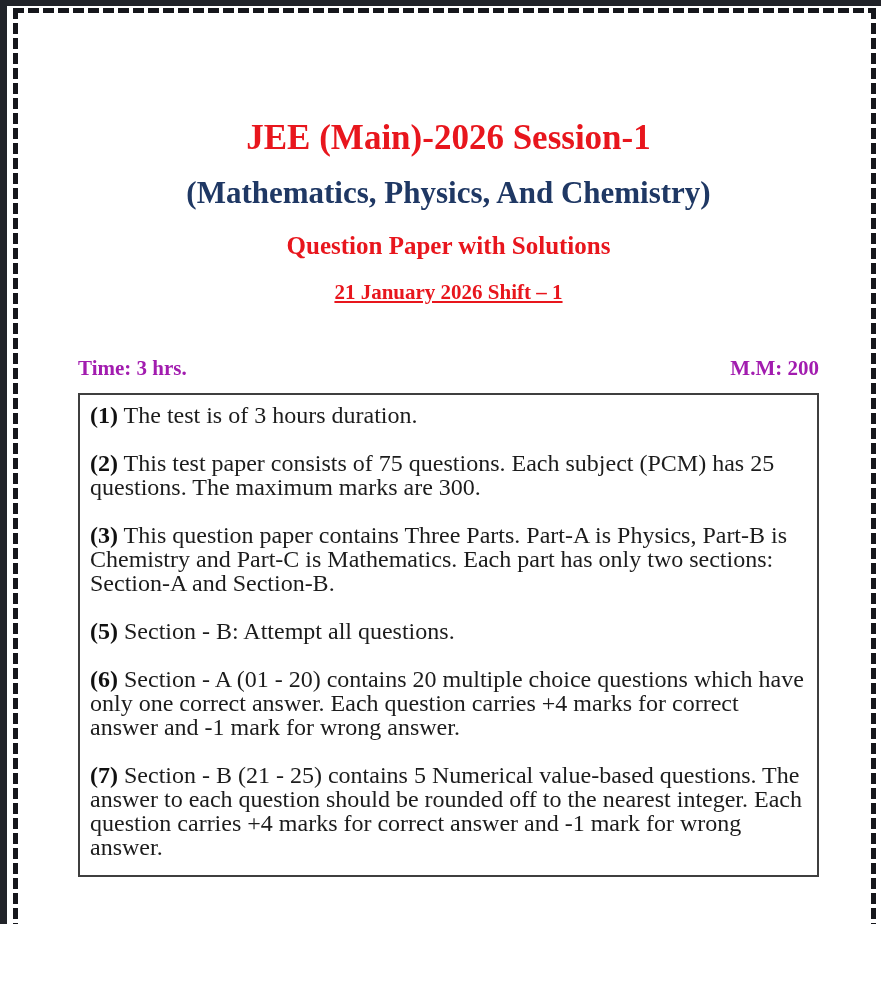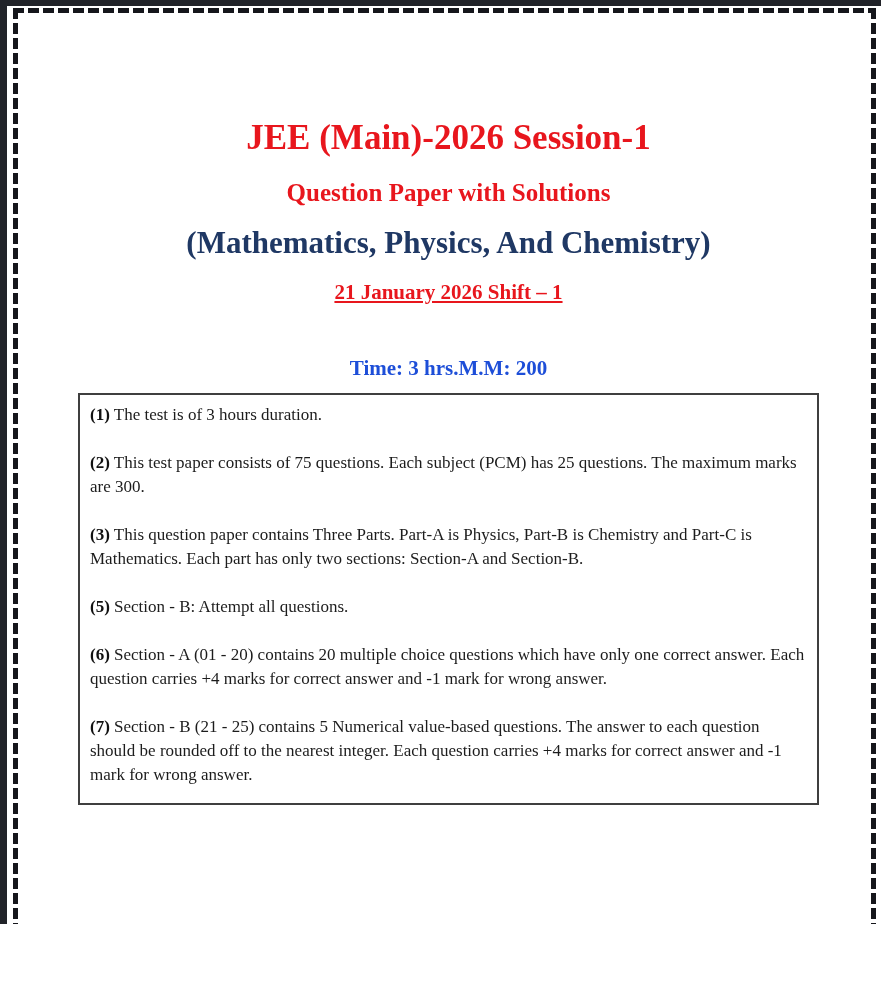--- a/index.html
+++ b/index.html
@@ -73,36 +73,36 @@
     font-size: 31px;
   }
   .dateline {
     margin: 19px 0 0 0;
     font-size: 21px;
     text-decoration: underline;
   }
   .meta-row {
     margin-top: 52px;
     display: flex;
-    justify-content: center;
+    justify-content: space-between;
     align-items: baseline;
     font-weight: bold;
     font-size: 21px;
-    color: #1d4ed8;
+    color: #a21caf;
   }
   .instructions-heading {
     margin-top: 15px;
     font-weight: bold;
     font-size: 21px;
   }
   .instructions-box {
     margin-top: 12px;
     border: 2px solid #3f3f3f;
     padding: 8px 12px 16px 10px;
-    font-size: 17px;
+    font-size: 24px;
     line-height: 24px;
     color: #1c1c1c;
   }
   .instruction {
     margin: 0 0 24px 0;
   }
   .instruction:last-child {
     margin-bottom: 0;
   }
   .instruction strong {
@@ -116,23 +116,23 @@
   <div class="page">
 
     <div class="dash-top"></div>
     <div class="dash-left"></div>
     <div class="dash-right"></div>
 
     <div class="content">
 
       <div class="heading red title">JEE (Main)-2026 Session-1</div>
 
+      <div class="heading navy subjects">(Mathematics, Physics, And Chemistry)</div>
+
       <div class="heading red subtitle">Question Paper with Solutions</div>
-
-      <div class="heading navy subjects">(Mathematics, Physics, And Chemistry)</div>
 
       <div class="heading red dateline">21 January 2026 Shift – 1</div>
 
       <div class="meta-row">
         <span>Time: 3 hrs.</span>
         <span>M.M: 200</span>
       </div>
 
 
       <div class="instructions-box">

